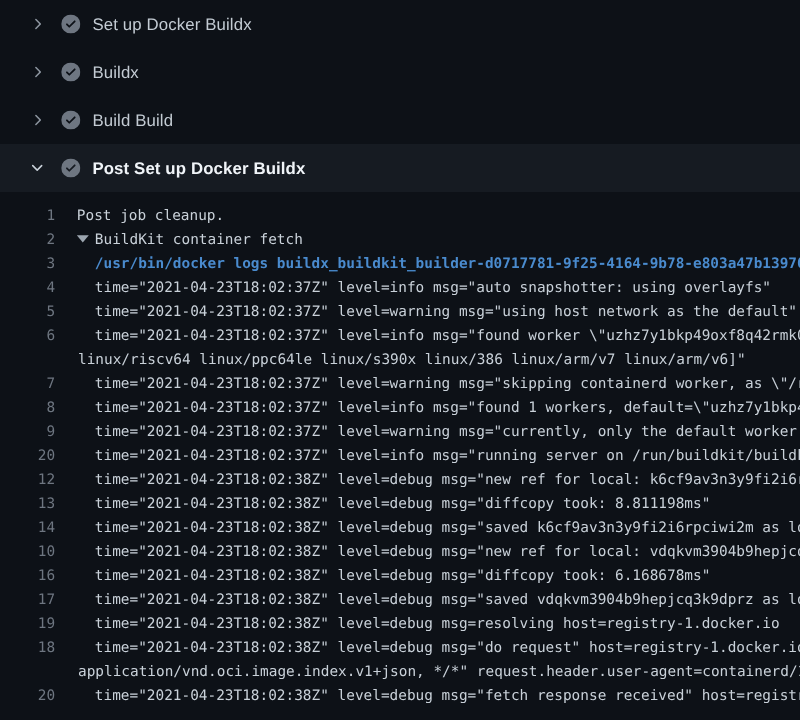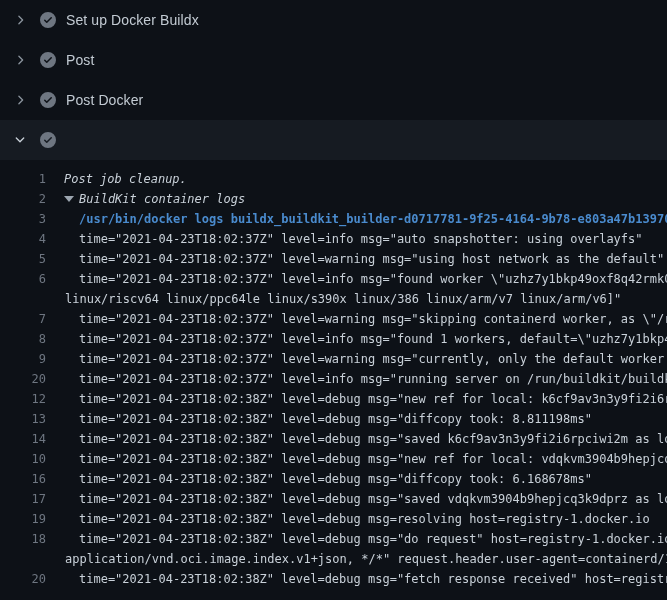--- a/index.html
+++ b/index.html
@@ -5,42 +5,42 @@
   * { margin:0; padding:0; box-sizing:border-box; }
   html,body { width:667px; height:600px; overflow:hidden; }
   body {
     background: var(--page-bg, #0d1117);
     font-family: "Liberation Sans", sans-serif;
     position: relative;
   }
   .steps { width:667px; }
   .step {
     height:40px; display:flex; align-items:center;
-    padding-left:12px; cursor:pointer;
+    padding-left:23px; cursor:pointer;
   }
   .step.expanded { background: var(--header-bg, #161b22); }
   .chev { width:16px; height:16px; flex:none; display:flex; align-items:center; justify-content:center; }
   .chev svg { width:14px; height:14px; fill:#8b949e; }
   .step.expanded .chev svg { fill:#c9d1d9; }
   .status { width:16px; height:16px; flex:none; margin-left:12px; }
   .status svg { width:16px; height:16px; fill:#6e7681; }
   .step-label {
     margin-left:10px; font-size:14px; color:#c3cbd3; font-weight:400;
     letter-spacing:0.1px;
   }
   .step.expanded .step-label { color:#f0f4f8; font-weight:600; }
 
   .log { padding-top:9px; font-family:"DejaVu Sans Mono","Liberation Mono",monospace; font-size:12px; }
   .log-row { display:flex; height:20px; line-height:20px; white-space:pre; }
   .ln {
     width:46px; flex:none; text-align:right; color:#6e7681;
     cursor:pointer; user-select:none;
   }
   .lt { color:#c9d1d9; white-space:pre; overflow:hidden; }
-  .lt.top    { padding-left:18px;font-style:italic; }
+  .lt.top    { padding-left:18px; }
   .lt.nested { padding-left:33px; }
   .lt.cont   { padding-left:19px; }
   .lt.cmd    { color: var(--command-blue, #4a8bce); font-weight:600; }
   .lt.grp    { cursor:pointer; }
   .tri {
     display:inline-block; width:0; height:0; vertical-align:middle;
     border-left:5px solid transparent; border-right:5px solid transparent;
     border-top:6px solid #9ca6b0; margin-right:5px; margin-bottom:2px;
   }
 </style>
@@ -68,61 +68,62 @@
       <svg viewBox="0 0 16 16" class="c-right">
           <path d="M6.22 3.22a.75.75 0 0 1 1.06 0l4.25 4.25a.75.75 0 0 1 0 1.06l-4.25 4.25a.751.751 0 0 1-1.042-.018.751.751 0 0 1-.018-1.042L9.94 8 6.22 4.28a.75.75 0 0 1 0-1.06Z"></path>
         </svg>
 
     </span>
     <span class="status">
       <svg viewBox="0 0 16 16">
           <path fill-rule="evenodd" d="M8 16A8 8 0 1 1 8 0a8 8 0 0 1 0 16Zm3.78-9.72a.751.751 0 0 0-.018-1.042.751.751 0 0 0-1.042-.018L6.75 9.19 5.28 7.72a.751.751 0 0 0-1.042.018.751.751 0 0 0-.018 1.042l2 2a.75.75 0 0 0 1.06 0Z"></path>
         </svg>
     </span>
-    <span class="step-label">Post</span>
+    <span class="step-label">Buildx</span>
   </div>
 
   <div class="step">
     <span class="chev">
       <svg viewBox="0 0 16 16" class="c-right">
           <path d="M6.22 3.22a.75.75 0 0 1 1.06 0l4.25 4.25a.75.75 0 0 1 0 1.06l-4.25 4.25a.751.751 0 0 1-1.042-.018.751.751 0 0 1-.018-1.042L9.94 8 6.22 4.28a.75.75 0 0 1 0-1.06Z"></path>
         </svg>
 
     </span>
     <span class="status">
       <svg viewBox="0 0 16 16">
           <path fill-rule="evenodd" d="M8 16A8 8 0 1 1 8 0a8 8 0 0 1 0 16Zm3.78-9.72a.751.751 0 0 0-.018-1.042.751.751 0 0 0-1.042-.018L6.75 9.19 5.28 7.72a.751.751 0 0 0-1.042.018.751.751 0 0 0-.018 1.042l2 2a.75.75 0 0 0 1.06 0Z"></path>
         </svg>
     </span>
-    <span class="step-label">Post Docker</span>
+    <span class="step-label">Build Build</span>
   </div>
 
   <div class="step expanded">
     <span class="chev">
 
       <svg viewBox="0 0 16 16" class="c-down">
           <path d="M12.78 5.22a.749.749 0 0 1 0 1.06l-4.25 4.25a.749.749 0 0 1-1.06 0L3.22 6.28a.749.749 0 1 1 1.06-1.06L8 8.939l3.72-3.719a.749.749 0 0 1 1.06 0Z"></path>
         </svg>
     </span>
     <span class="status">
       <svg viewBox="0 0 16 16">
           <path fill-rule="evenodd" d="M8 16A8 8 0 1 1 8 0a8 8 0 0 1 0 16Zm3.78-9.72a.751.751 0 0 0-.018-1.042.751.751 0 0 0-1.042-.018L6.75 9.19 5.28 7.72a.751.751 0 0 0-1.042.018.751.751 0 0 0-.018 1.042l2 2a.75.75 0 0 0 1.06 0Z"></path>
         </svg>
     </span>
+    <span class="step-label">Post Set up Docker Buildx</span>
   </div>
 </div>
 <div class="log">
   <div class="log-row">
     <span class="ln">1</span>
     <span class="lt top">Post job cleanup.</span>
   </div>
 
   <div class="log-row">
     <span class="ln">2</span>
-    <span class="lt top grp"><span class="tri"></span><span>BuildKit container logs</span></span>
+    <span class="lt top grp"><span class="tri"></span><span>BuildKit container fetch</span></span>
   </div>
 
   <div class="log-row">
     <span class="ln">3</span>
     <span class="lt nested cmd">/usr/bin/docker logs buildx_buildkit_builder-d0717781-9f25-4164-9b78-e803a47b13970</span>
   </div>
 
   <div class="log-row">
     <span class="ln">4</span>
     <span class="lt nested">time="2021-04-23T18:02:37Z" level=info msg="auto snapshotter: using overlayfs"</span>

